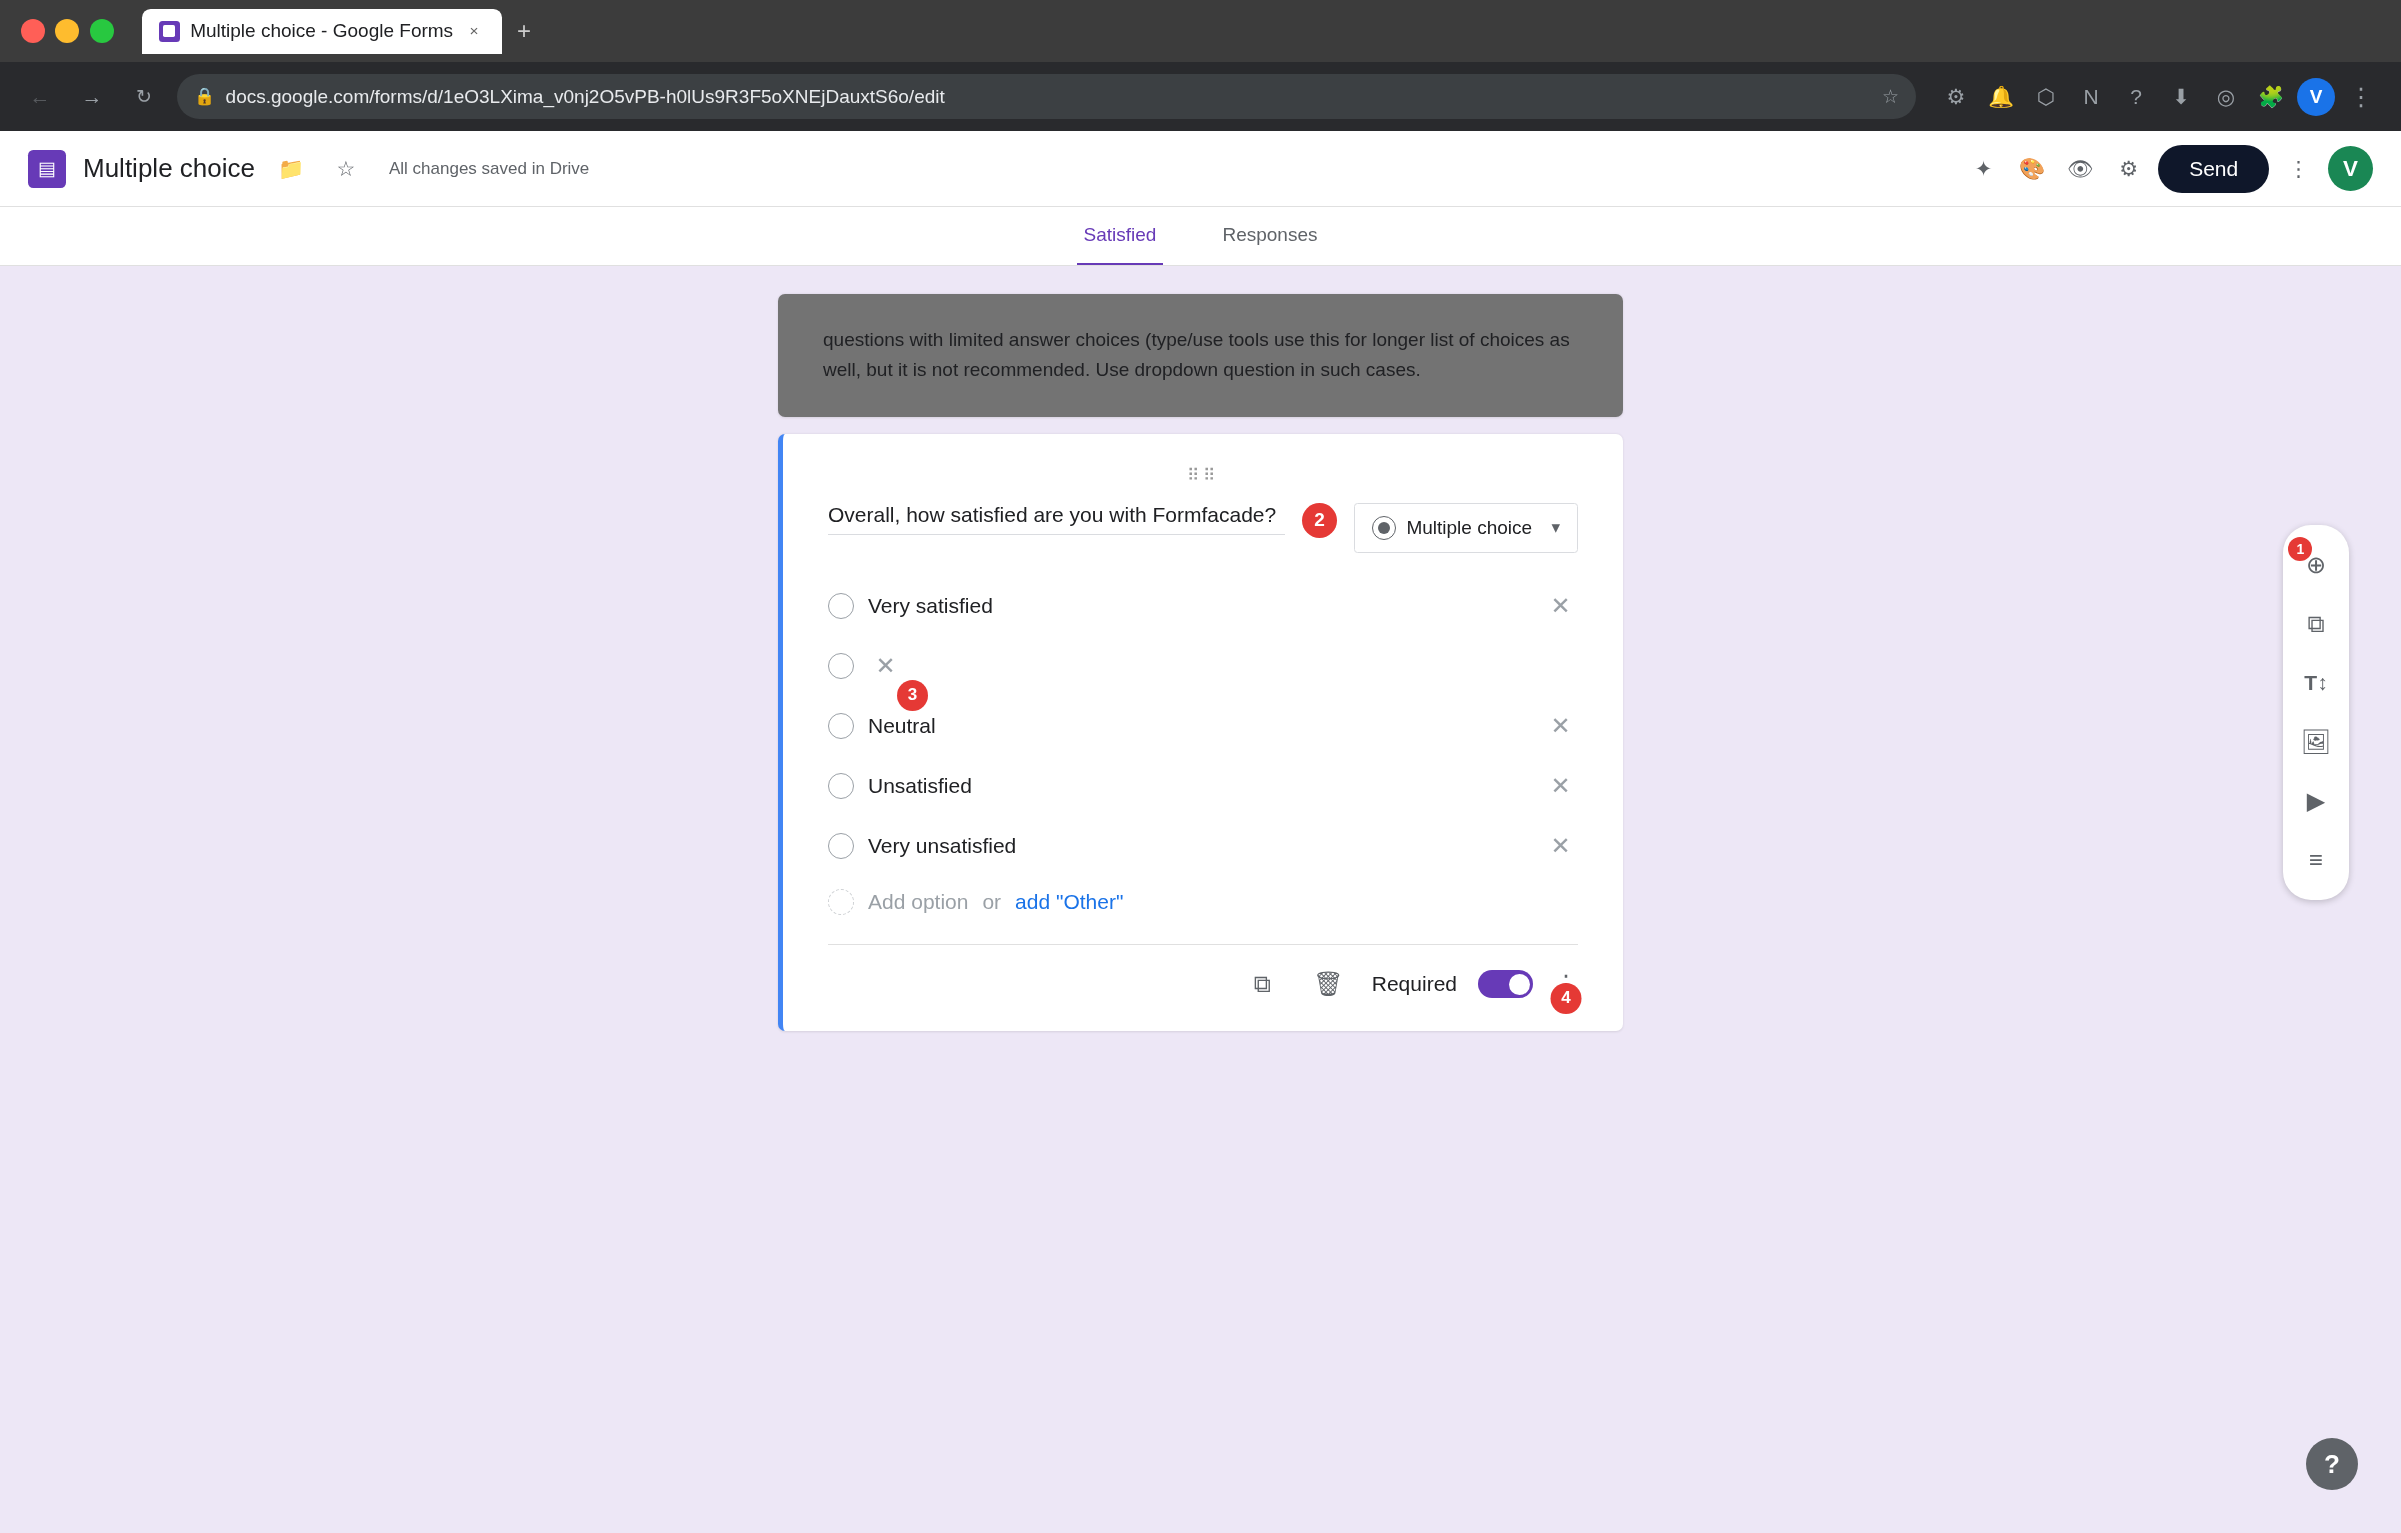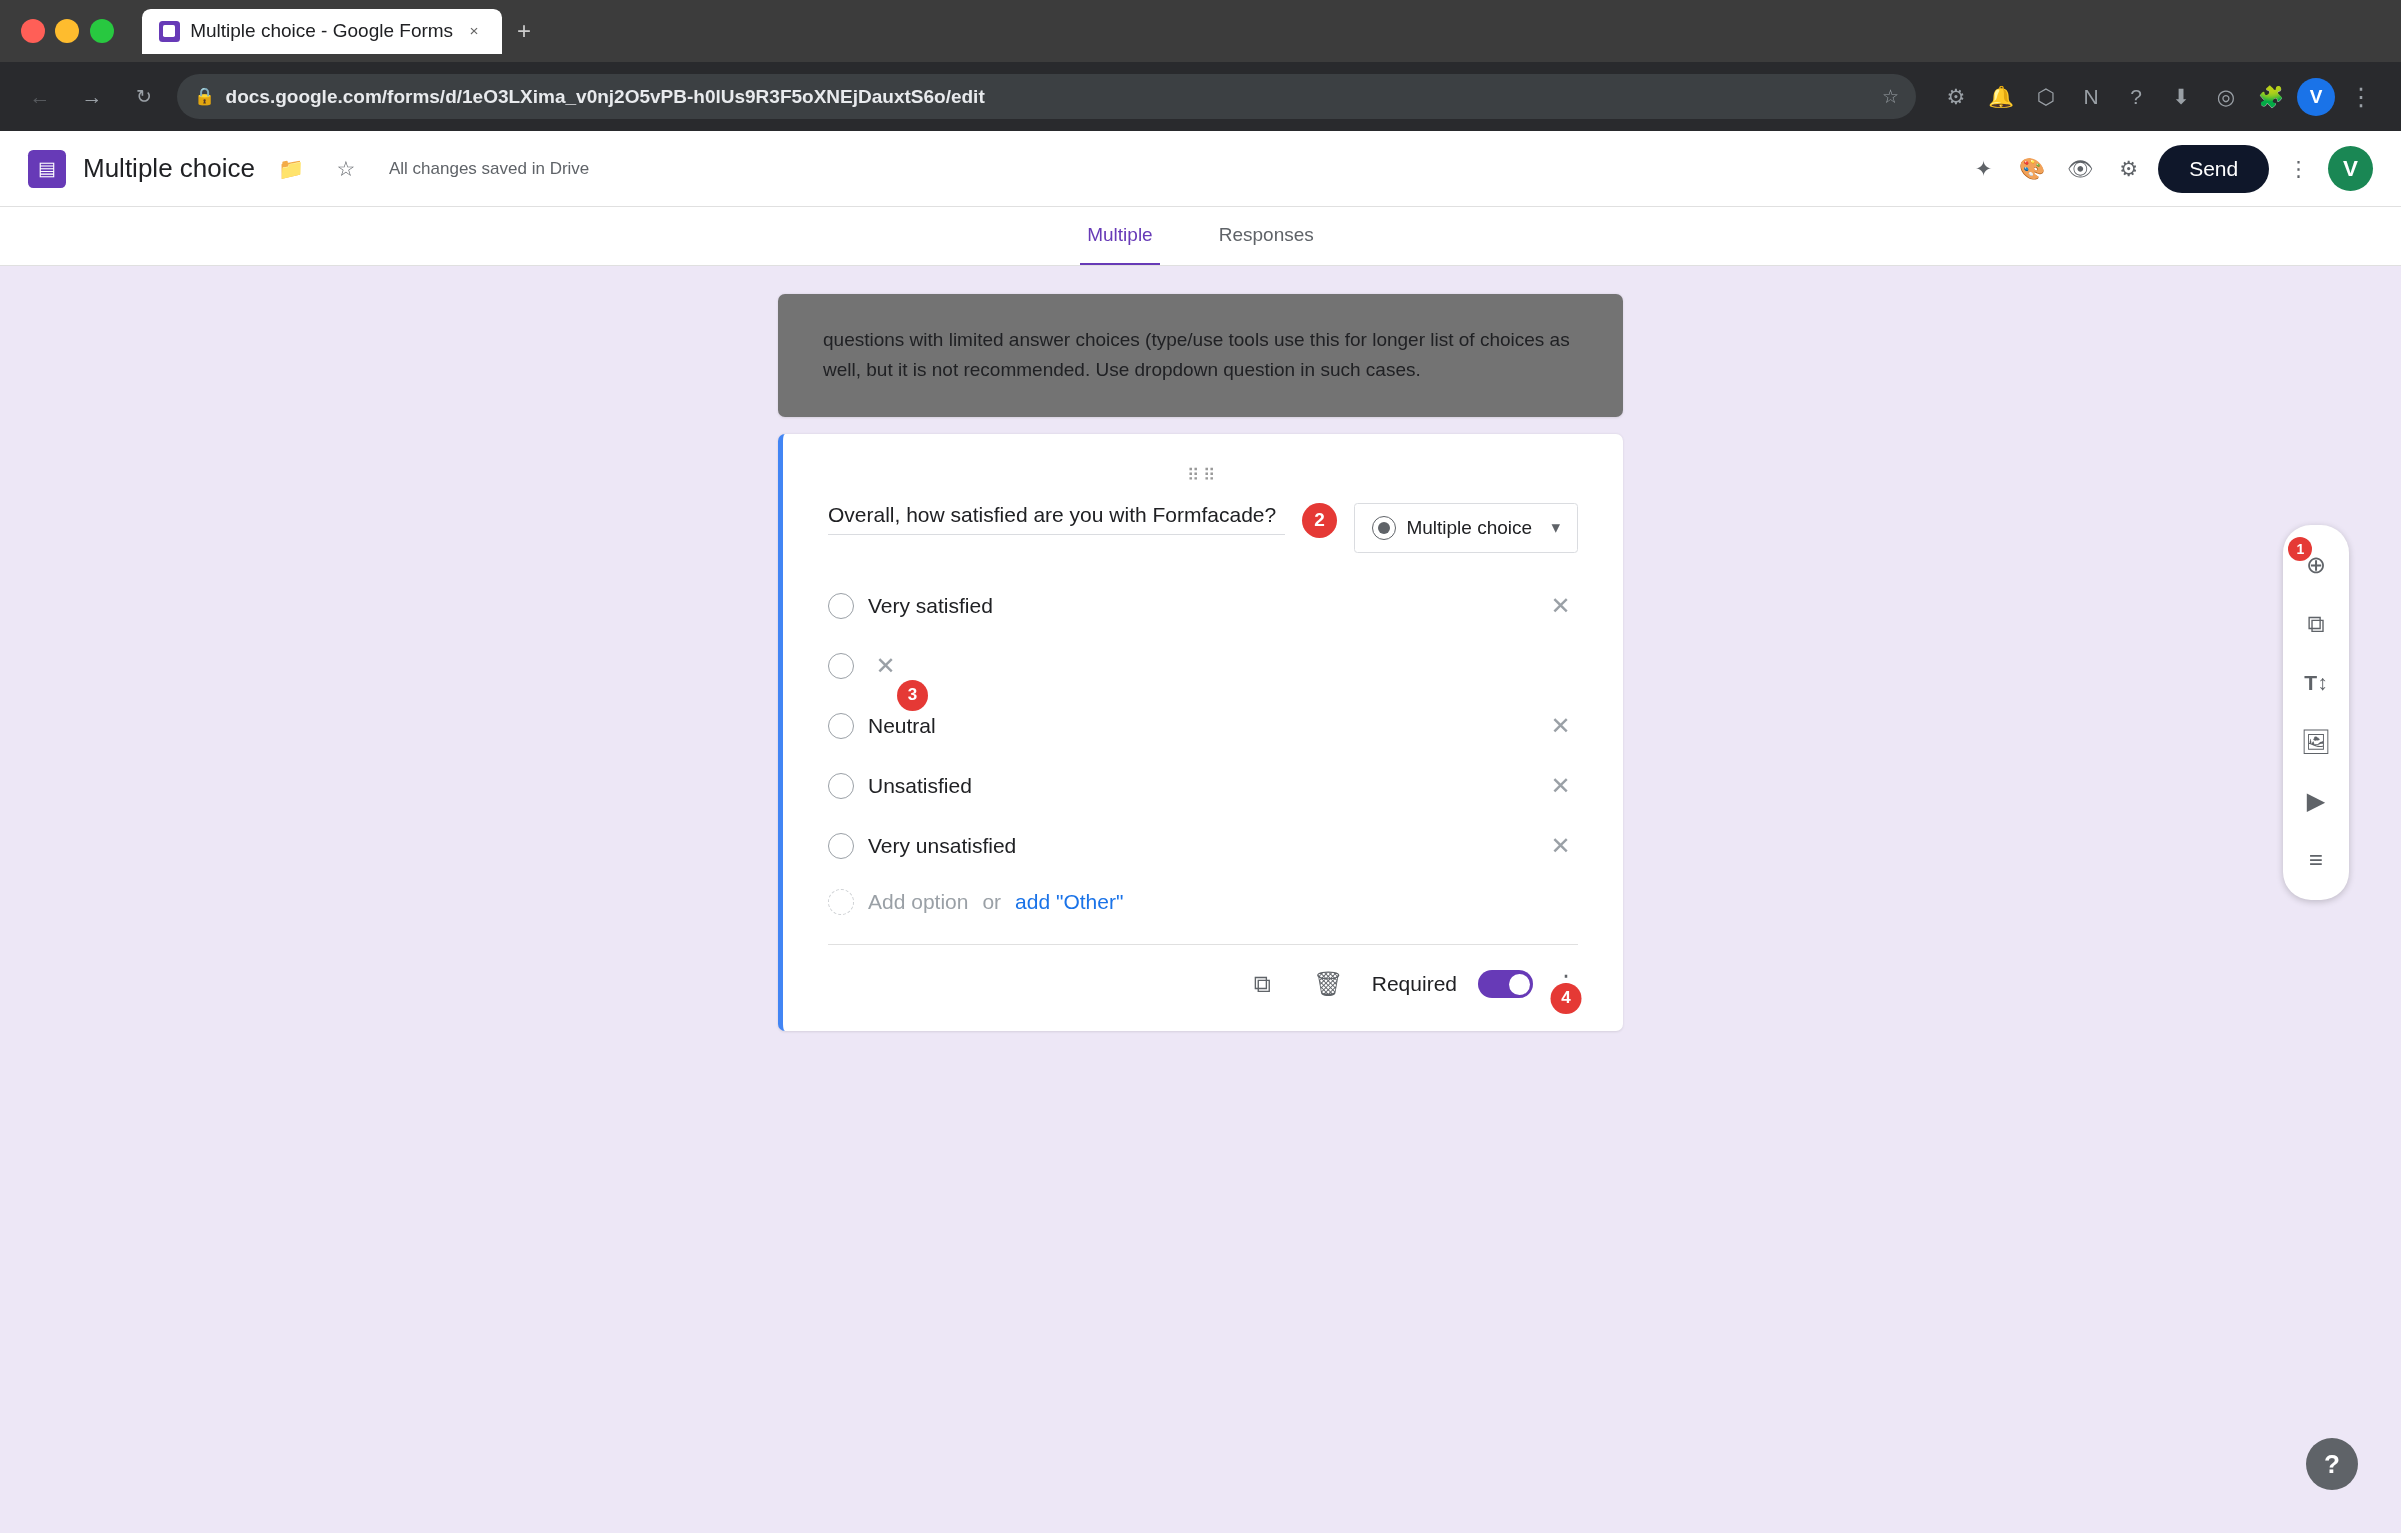--- a/index.html
+++ b/index.html
@@ -21,21 +21,21 @@
     .tab-close { width: 21px; height: 21px; display: flex; align-items: center; justify-content: center; border-radius: 50%; cursor: pointer; color: #666; font-size: 15.5px; }
     .tab-new { width: 38px; height: 38px; display: flex; align-items: center; justify-content: center; color: #ccc; font-size: 24px; cursor: pointer; }
 
     
     .address-bar { background: #292a2d; height: 69px; display: flex; align-items: center; padding: 0 21px; gap: 14px; }
     .nav-btn { width: 38px; height: 38px; display: flex; align-items: center; justify-content: center; color: #9aa0a6; font-size: 21px; cursor: pointer; }
     .nav-btn.disabled { opacity: 0.4; }
     .refresh-btn { width: 38px; height: 38px; display: flex; align-items: center; justify-content: center; color: #9aa0a6; font-size: 19px; cursor: pointer; }
     .url-bar { flex: 1; background: #3c4043; border-radius: 26px; height: 45px; display: flex; align-items: center; padding: 0 17px; gap: 10.4px; }
     .url-lock { color: #9aa0a6; font-size: 17px; }
-    .url-text { font-size: 19px; color: #e8eaed; flex: 1; font-weight: bold; }
+    .url-text { font-size: 19px; color: #e8eaed; flex: 1; }
     .url-star { color: #9aa0a6; font-size: 19px; }
     .browser-icons { display: flex; gap: 7px; align-items: center; margin-left: 7px; }
     .browser-icon { width: 38px; height: 38px; display: flex; align-items: center; justify-content: center; color: #9aa0a6; font-size: 21px; }
     .profile-circle { width: 38px; height: 38px; border-radius: 50%; background: #1a73e8; display: flex; align-items: center; justify-content: center; color: white; font-size: 19px; font-weight: bold; }
     .menu-dots { color: #9aa0a6; font-size: 24px; cursor: pointer; padding: 0 7px; }
 
     
     .app-content { flex: 1; background: #ffffff; display: flex; flex-direction: column; overflow: hidden; }
 
     
@@ -163,21 +163,21 @@
         <div class="header-icon-btn">🎨</div>
         <div class="header-icon-btn">👁</div>
         <div class="header-icon-btn">⚙</div>
         <button class="send-btn">Send</button>
         <div class="header-icon-btn">⋮</div>
         <div class="header-avatar">V</div>
       </div>
     </div>
 
     <div class="tabs-bar">
-      <div class="tab-item active">Multiple</div>
+      <div class="tab-item active">Satisfied</div>
       <div class="tab-item">Responses</div>
     </div>
 
     <div class="main-content">
       <div class="content-area">
 
         <div class="description-card">
           <span>questions with limited answer choices (<a>type/use tools</a> use this for longer list of choices as well, but it is not recommended. Use dropdown question in such cases.</span>
         </div>
 

